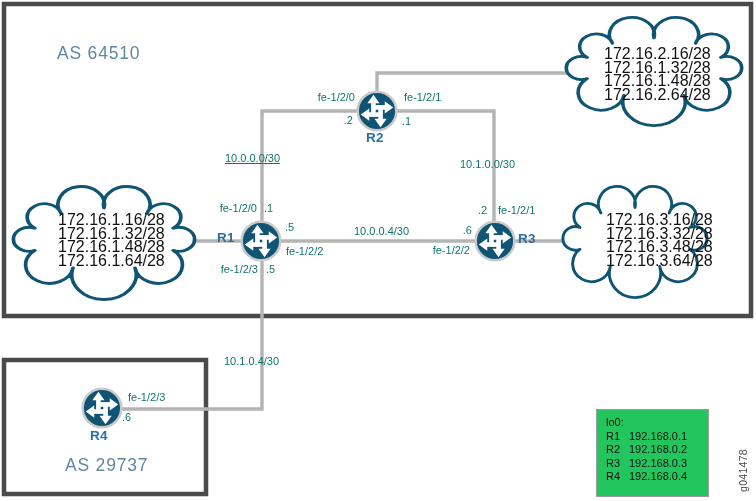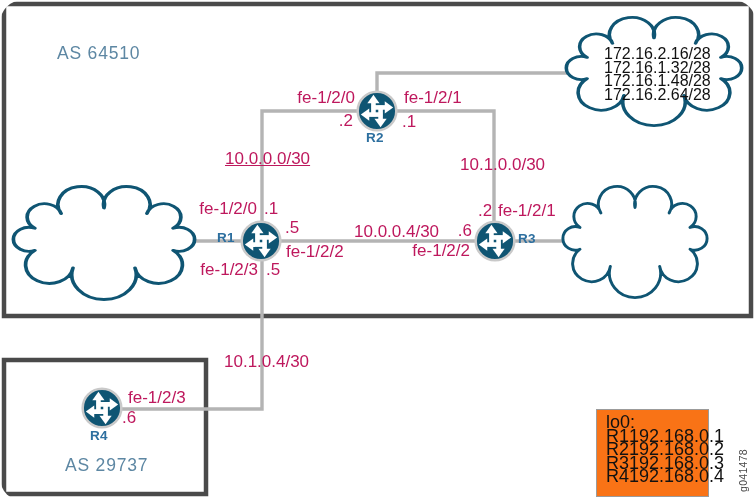--- a/index.html
+++ b/index.html
@@ -4,28 +4,27 @@
 <style>
   * { margin: 0; padding: 0; box-sizing: border-box; }
   html, body { background: #ffffff; }
   #stage {
     position: relative;
     width: 756px;
     height: 501px;
     background: #ffffff;
     overflow: hidden;
     font-family: "Liberation Sans", sans-serif;
-    border-radius: 23px;
   }
   #bg-svg { position: absolute; left: 0; top: 0; }
   .lbl {
     position: absolute;
-    font-size: 17px;
+    font-size: 11px;
     line-height: 13px;
-    color: #be185d;
+    color: #0f766e;
     white-space: nowrap;
   }
   .ra { text-align: right; }
   .rname {
     font-size: 13.5px;
     font-weight: bold;
     color: #2d6f9f;
     letter-spacing: .3px;
   }
   .asname {
@@ -38,23 +37,23 @@
     font-size: 16px;
     line-height: 13.5px;
     color: #111111;
     white-space: nowrap;
   }
   .legend-box {
     position: absolute;
     left: 596px; top: 409px;
     width: 113px; height: 88px;
     border: 1.5px solid #9b9b9b;
-    background: #f97316;
+    background: #22c55e;
     padding: 6px 0 0 9px;
-    font-size: 18px;
+    font-size: 11px;
     line-height: 13.6px;
     color: #111111;
   }
   .legend-row { display: flex; }
   .legend-row .rtr { width: 23px; }
   .fig-id {
     position: absolute;
     left: 737px; top: 492px;
     transform: rotate(-90deg);
     transform-origin: left top;
@@ -141,25 +140,37 @@
   <div class="lbl" style="left:478px; top:204px;">.2</div>
   <div class="lbl" style="left:498px; top:204px;">fe-1/2/1</div>
   <div class="lbl ra" style="left:450px; top:224px; width:22px;">.6</div>
   <div class="lbl ra" style="left:402px; top:244px; width:68px;">fe-1/2/2</div>
   <div class="lbl rname" style="left:518px; top:232px;">R3</div>
 
   <div class="lbl" style="left:128px; top:391px;">fe-1/2/3</div>
   <div class="lbl" style="left:122px; top:411px;">.6</div>
   <div class="lbl rname" style="left:90px; top:429px;">R4</div>
 
+  <div class="cloud-text" style="left:58px; top:213px;">
+    <div>172.16.1.16/28</div>
+    <div>172.16.1.32/28</div>
+    <div>172.16.1.48/28</div>
+    <div>172.16.1.64/28</div>
+  </div>
   <div class="cloud-text" style="left:604px; top:47px;">
     <div>172.16.2.16/28</div>
     <div>172.16.1.32/28</div>
     <div>172.16.1.48/28</div>
     <div>172.16.2.64/28</div>
+  </div>
+  <div class="cloud-text" style="left:606px; top:213px;">
+    <div>172.16.3.16/28</div>
+    <div>172.16.3.32/28</div>
+    <div>172.16.3.48/28</div>
+    <div>172.16.3.64/28</div>
   </div>
 
   <div class="legend-box">
     <div>lo0:</div>
     <div class="legend-row">
       <span class="rtr">R1</span>
       <span>192.168.0.1</span>
     </div>
     <div class="legend-row">
       <span class="rtr">R2</span>

